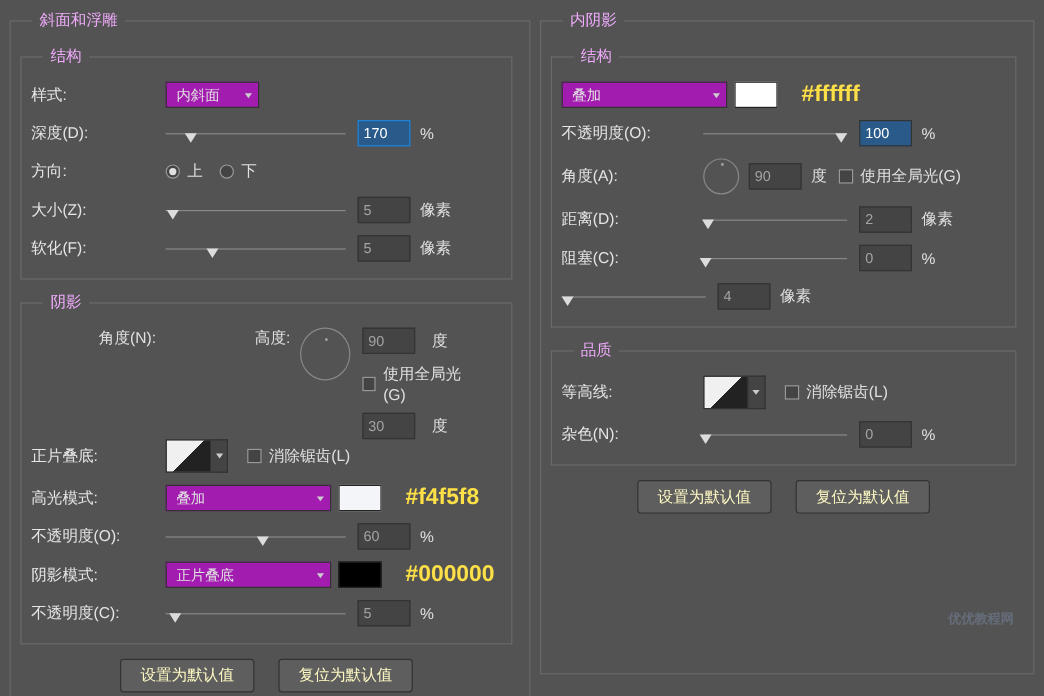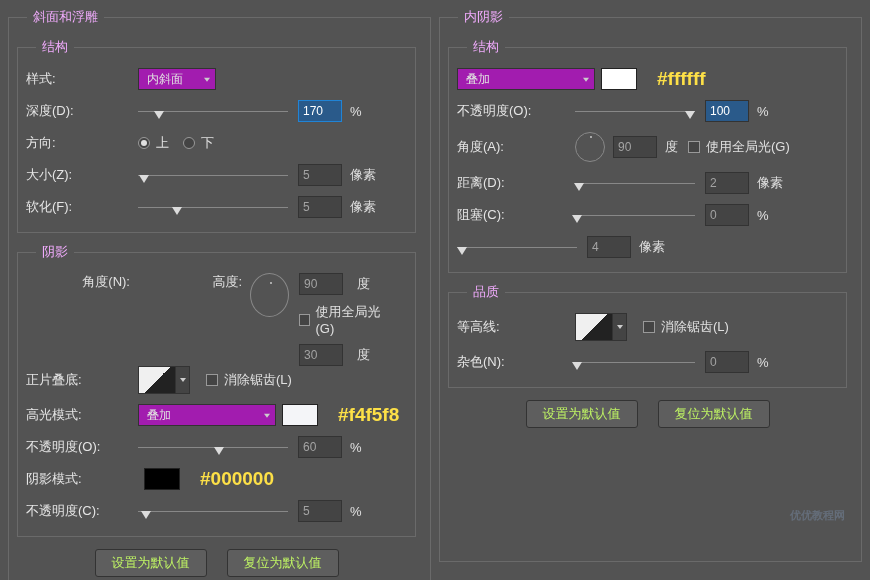--- a/index.html
+++ b/index.html
@@ -208,21 +208,21 @@
     .curve-wrap .dd-arrow::after {
       content: "";
       width: 0; height: 0;
       border-left: 3px solid transparent;
       border-right: 3px solid transparent;
       border-top: 4px solid #ccc;
     }
     .btn {
       background: #5e5e5e;
       border: 1px solid #333;
-      color: #bef264;
+      color: #fef9c3;
       padding: 4px 16px;
       font-size: 13px;
       cursor: pointer;
       border-radius: 3px;
     }
     .btn-row {
       display: flex;
       justify-content: center;
       gap: 20px;
       margin-top: 12px;
@@ -373,20 +373,21 @@
         <div class="slider-track">
           <div class="line"></div>
             <div class="thumb" style="left:54%"></div>
         </div>
         <input class="num-input" value="60" style="">
         <span class="unit">%</span>
       </div>
 
       <div class="row">
         <span class="lbl">阴影模式:</span>
+        <span class="select-wrap"><span class="select select-w2">正片叠底</span></span>
         <span class="swatch" style="background:#000"></span>
         <span class="hex-label">#000000</span>
       </div>
 
       <div class="row">
         <span class="lbl">不透明度(C):</span>
         <div class="slider-track">
           <div class="line"></div>
             <div class="thumb" style="left:5%"></div>
         </div>

